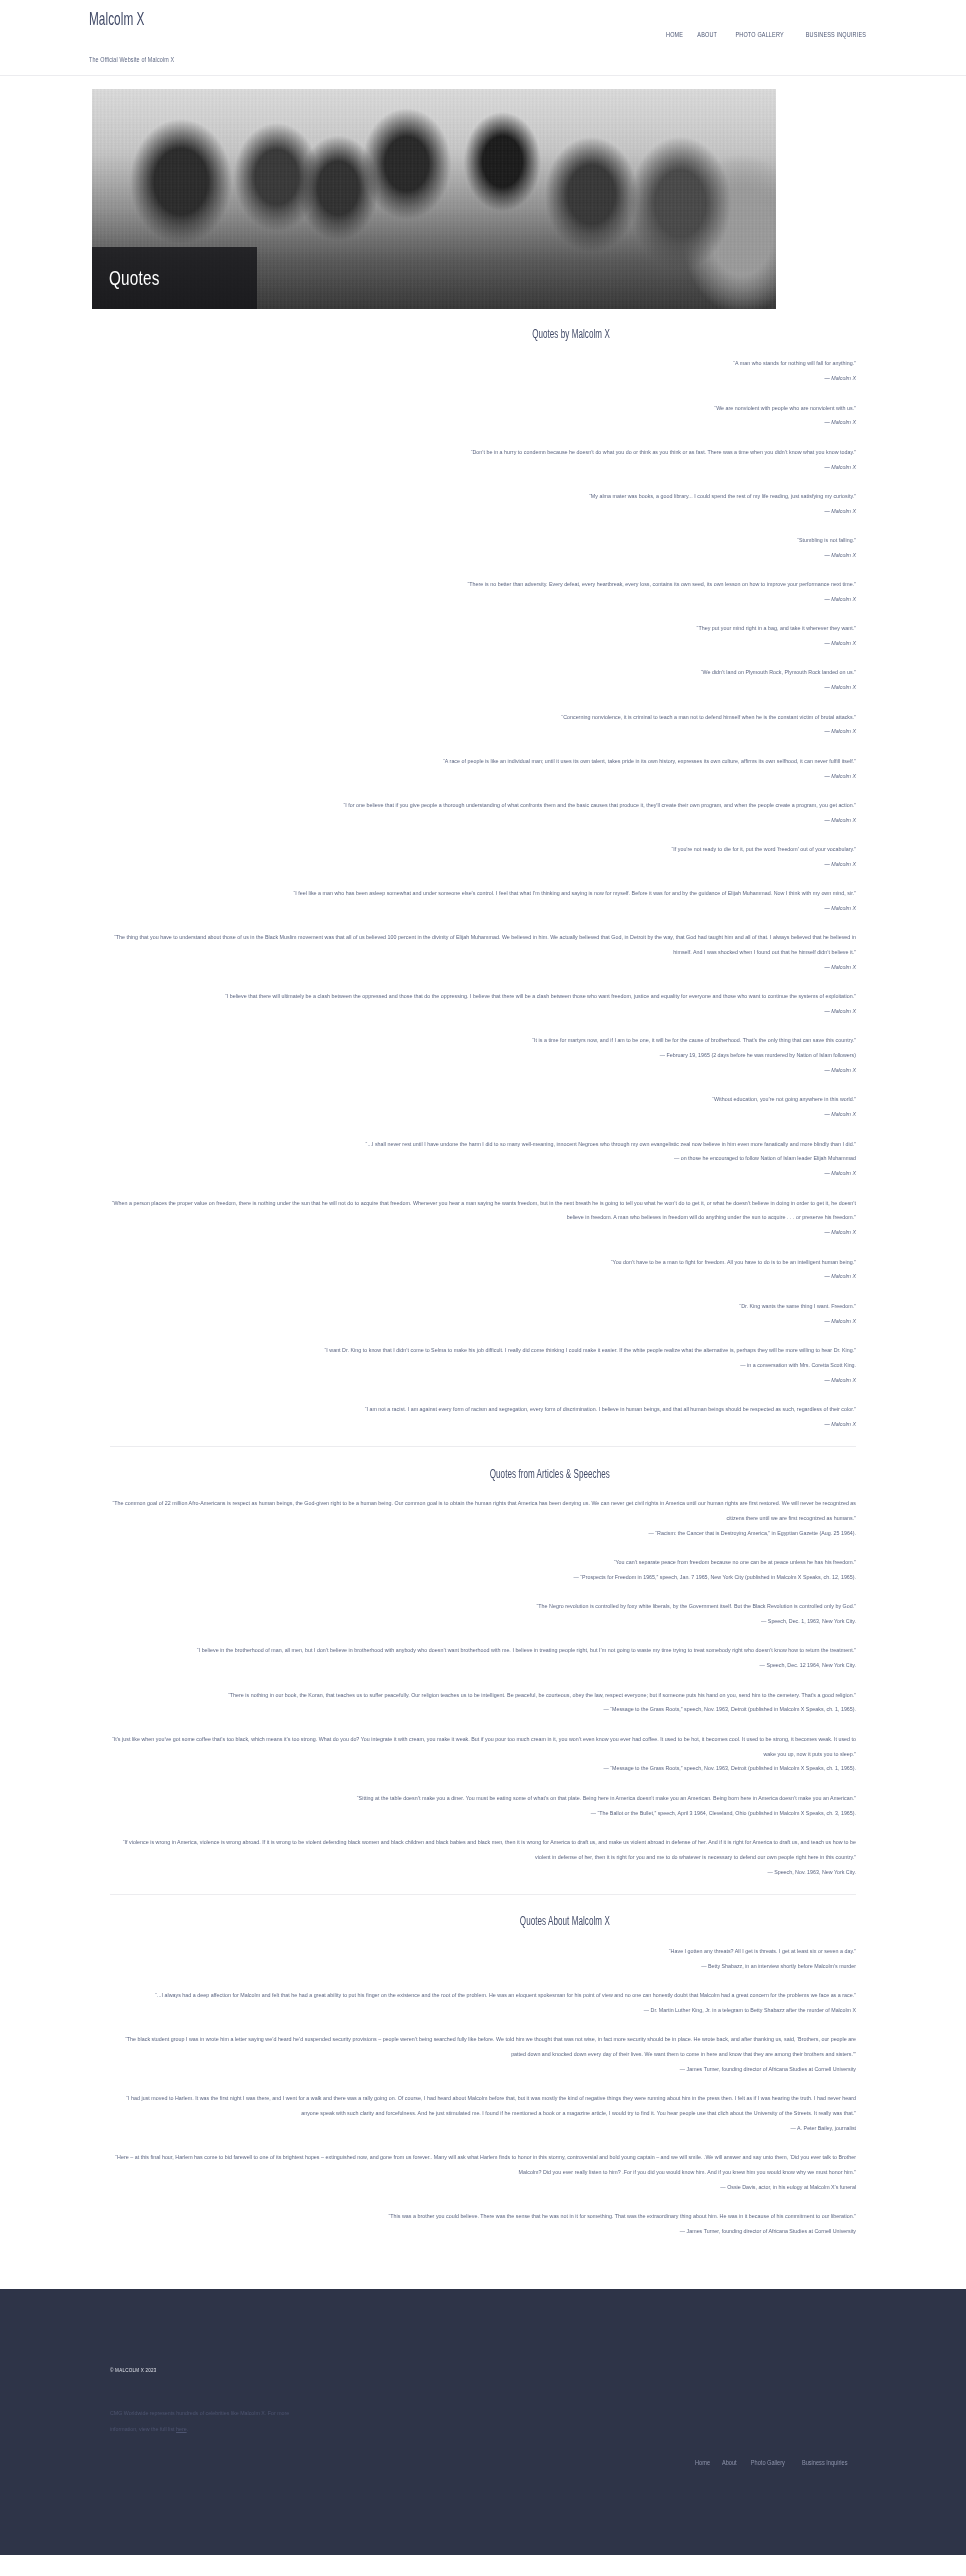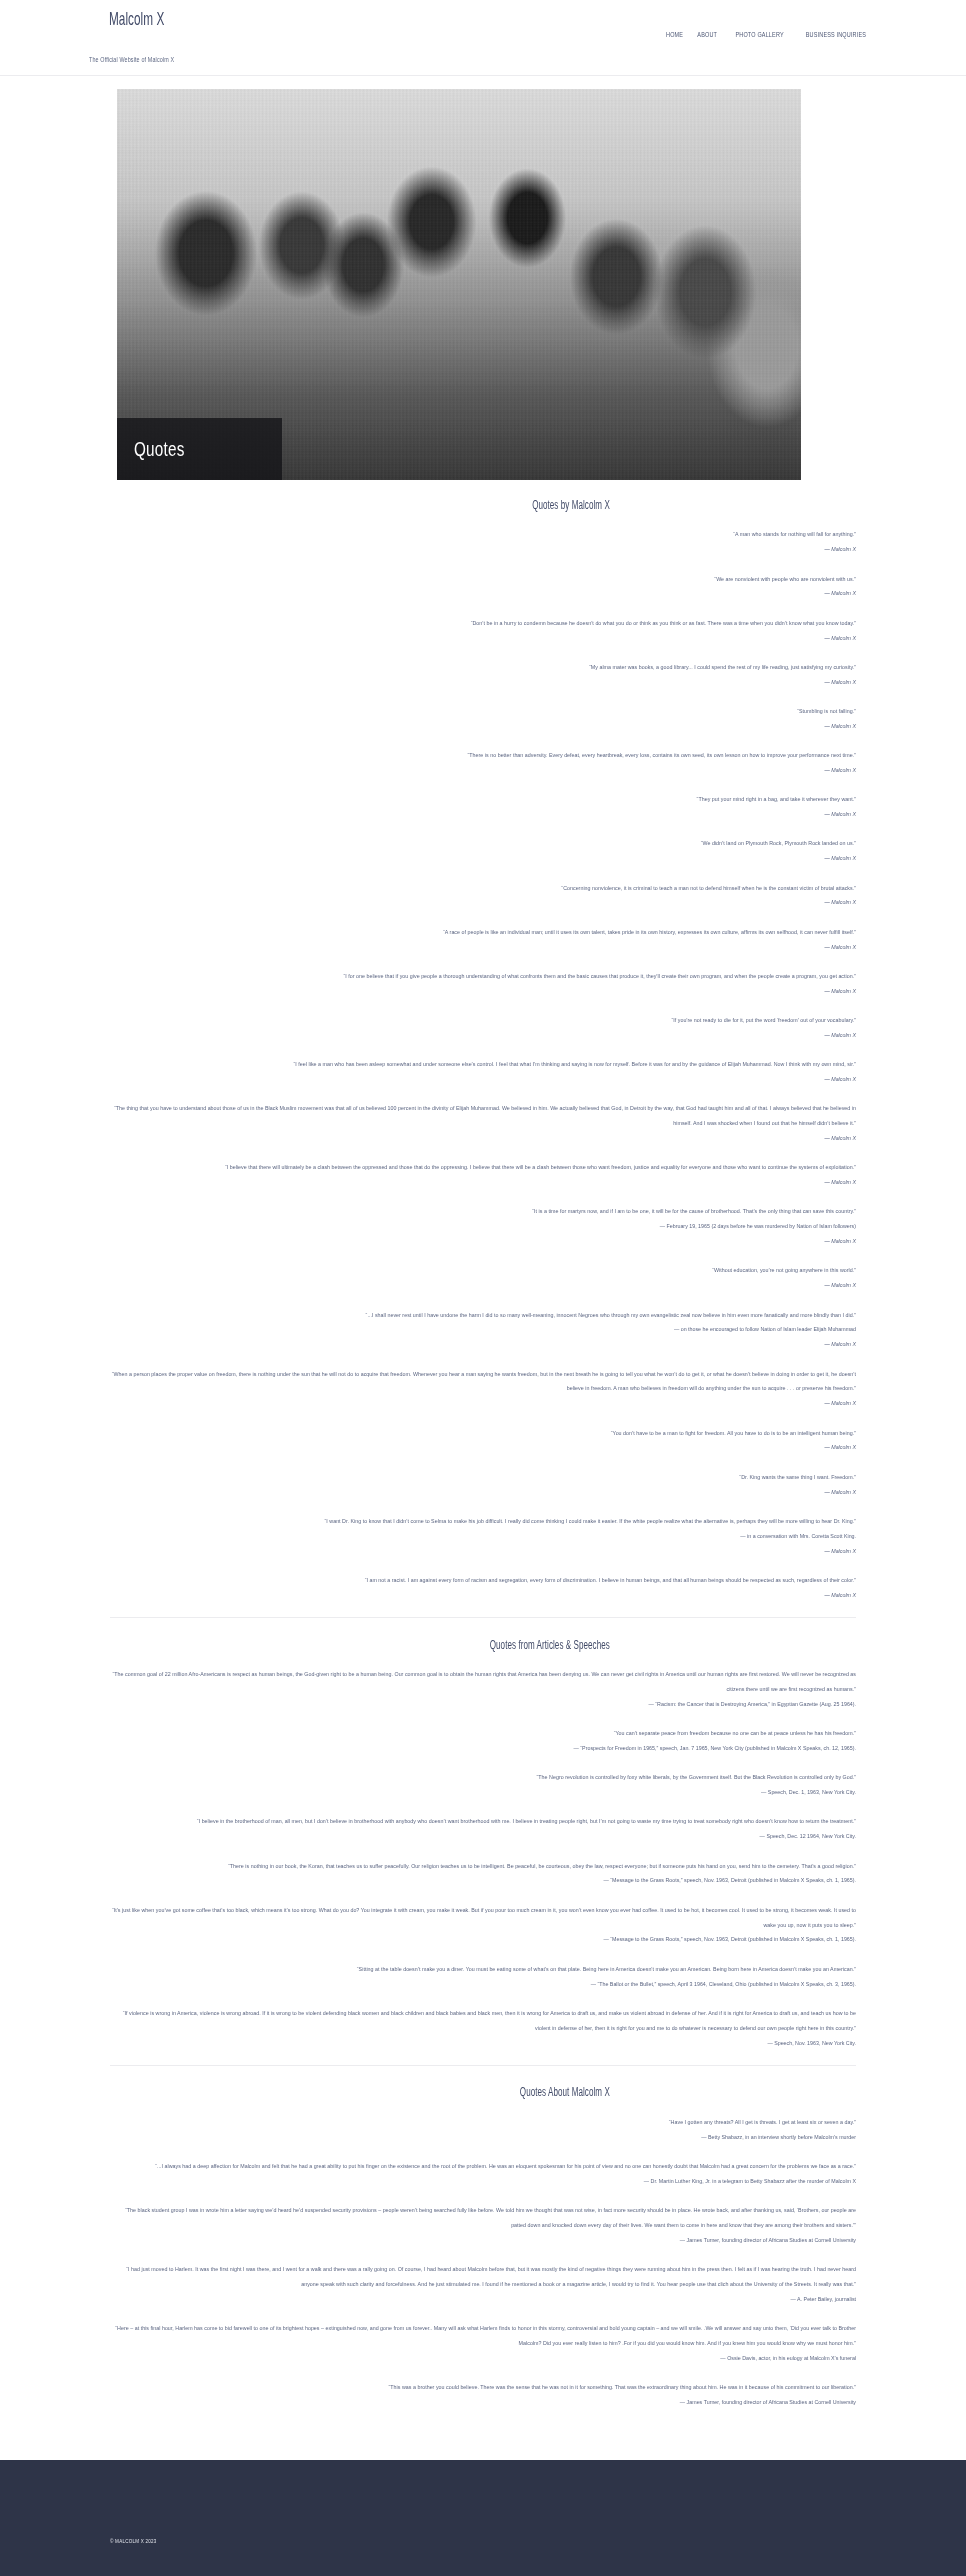--- a/index.html
+++ b/index.html
@@ -23,21 +23,20 @@
   .header-inner {
     width: 796px;
     margin: 0 auto;
     position: relative;
     height: 75px;
   }
   .brand-block {
     position: absolute;
     left: 4.1px;
     top: 7.2px;
-    text-align: right;
   }
   .site-title {
     font-family: "Liberation Sans", sans-serif;
     font-size: 19px;
     font-weight: 400;
     letter-spacing: 0.1px;
     color: #414a67;
     margin: 0;
     transform: scaleX(0.62);
     transform-origin: left center;
@@ -84,22 +83,22 @@
 
   
   .hero-wrap {
     width: 796px;
     margin: 0 auto;
     padding-top: 13.4px;
   }
   .hero {
     position: relative;
     width: 684px;
-    height: 391px;
-    margin-left: 32px;
+    height: 220px;
+    margin-left: 7px;
     overflow: hidden;
     background: #be185d;
   }
   .hero-photo {
     position: absolute;
     inset: 0;
     background:
       radial-gradient(ellipse 62px 77px at 46% 34%, #2b2b2b 0%, #2b2b2b 35%, rgba(43,43,43,0) 72%),
       radial-gradient(ellipse 52px 67px at 60% 33%, #1f1f1f 0%, #1f1f1f 38%, rgba(31,31,31,0) 74%),
       radial-gradient(ellipse 67px 82px at 13% 42%, #2e2e2e 0%, #2e2e2e 40%, rgba(46,46,46,0) 76%),

